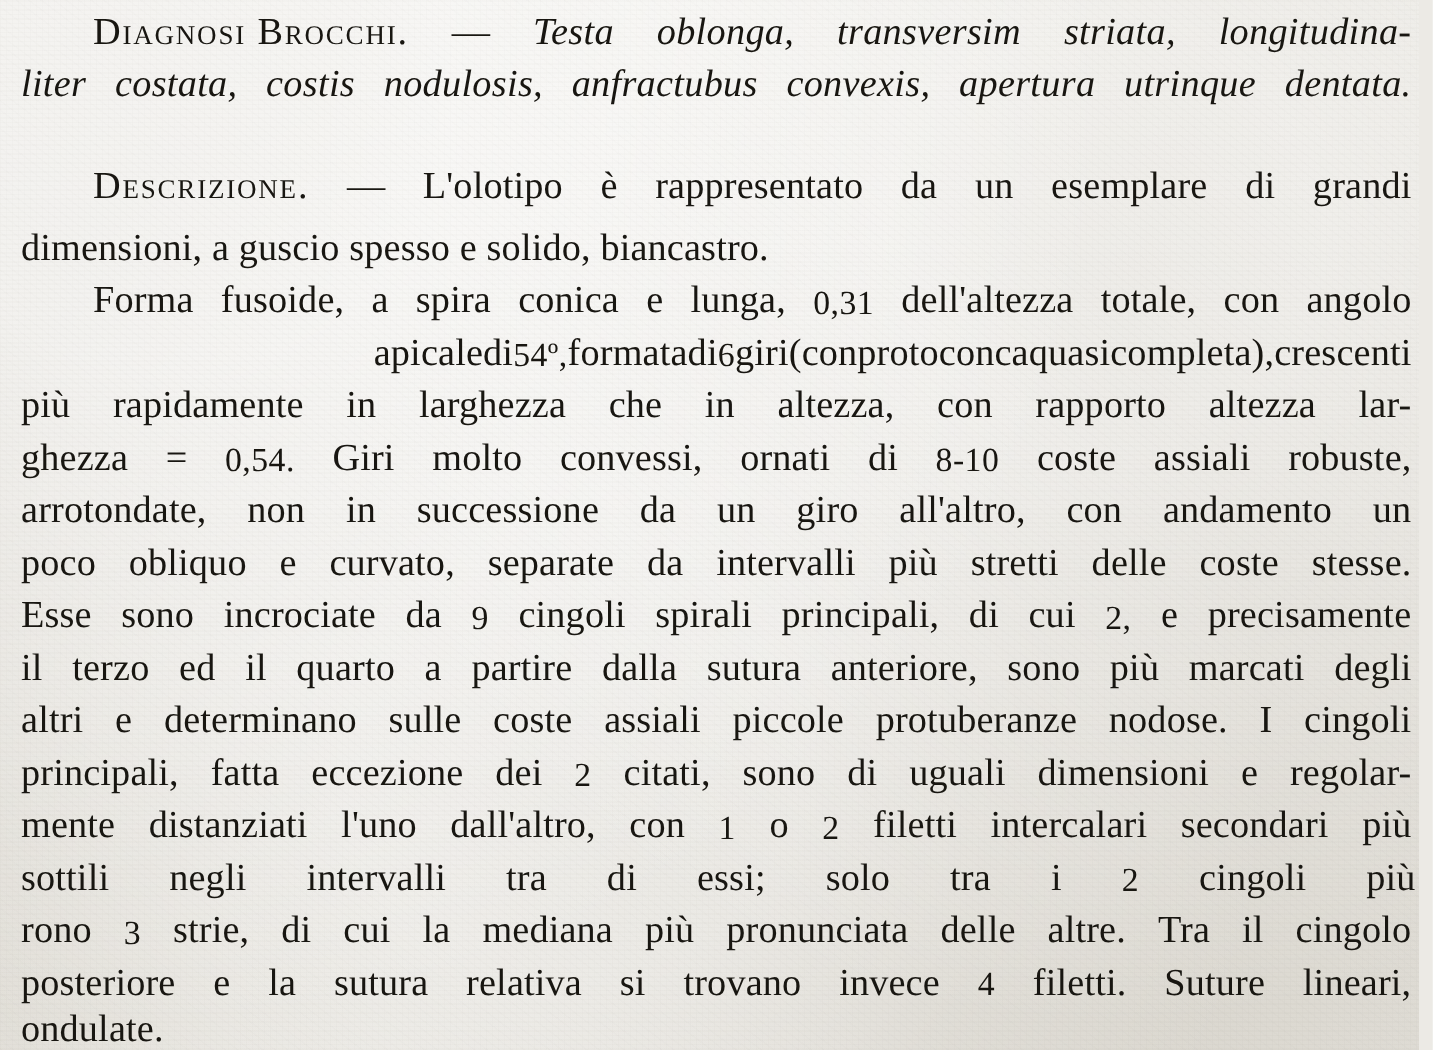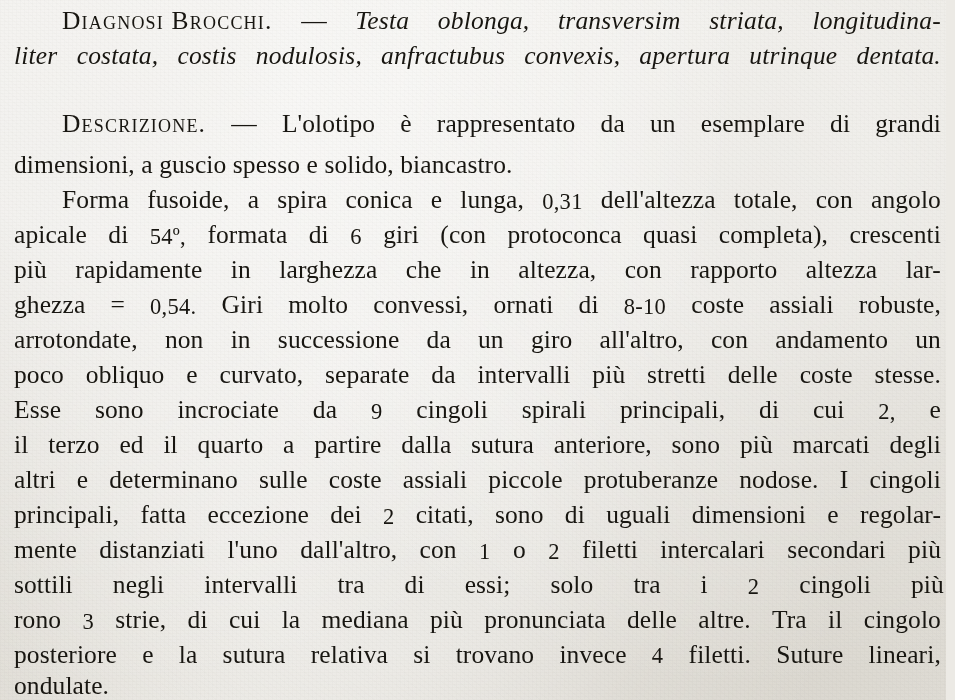--- a/index.html
+++ b/index.html
@@ -160,21 +160,21 @@
       <span class="w">conica</span>
       <span class="w">e</span>
       <span class="w">lunga,</span>
       <span class="w osf">0,31</span>
       <span class="w">dell'altezza</span>
       <span class="w">totale,</span>
       <span class="w">con</span>
       <span class="w">angolo</span>
     </div>
 
-    <div class="ln just" style="top:218px;">
+    <div class="ln just" style="top:218px;justify-content:flex-end;">
       <span class="w">apicale</span>
       <span class="w">di</span>
       <span class="w osf">54º,</span>
       <span class="w">formata</span>
       <span class="w">di</span>
       <span class="w osf">6</span>
       <span class="w">giri</span>
       <span class="w">(con</span>
       <span class="w">protoconca</span>
       <span class="w">quasi</span>
@@ -246,20 +246,21 @@
       <span class="w">incrociate</span>
       <span class="w">da</span>
       <span class="w osf">9</span>
       <span class="w">cingoli</span>
       <span class="w">spirali</span>
       <span class="w">principali,</span>
       <span class="w">di</span>
       <span class="w">cui</span>
       <span class="w osf">2,</span>
       <span class="w">e</span>
+      <span class="w">precisamente</span>
     </div>
 
     <div class="ln just" style="top:428px;">
       <span class="w">il</span>
       <span class="w">terzo</span>
       <span class="w">ed</span>
       <span class="w">il</span>
       <span class="w">quarto</span>
       <span class="w">a</span>
       <span class="w">partire</span>

